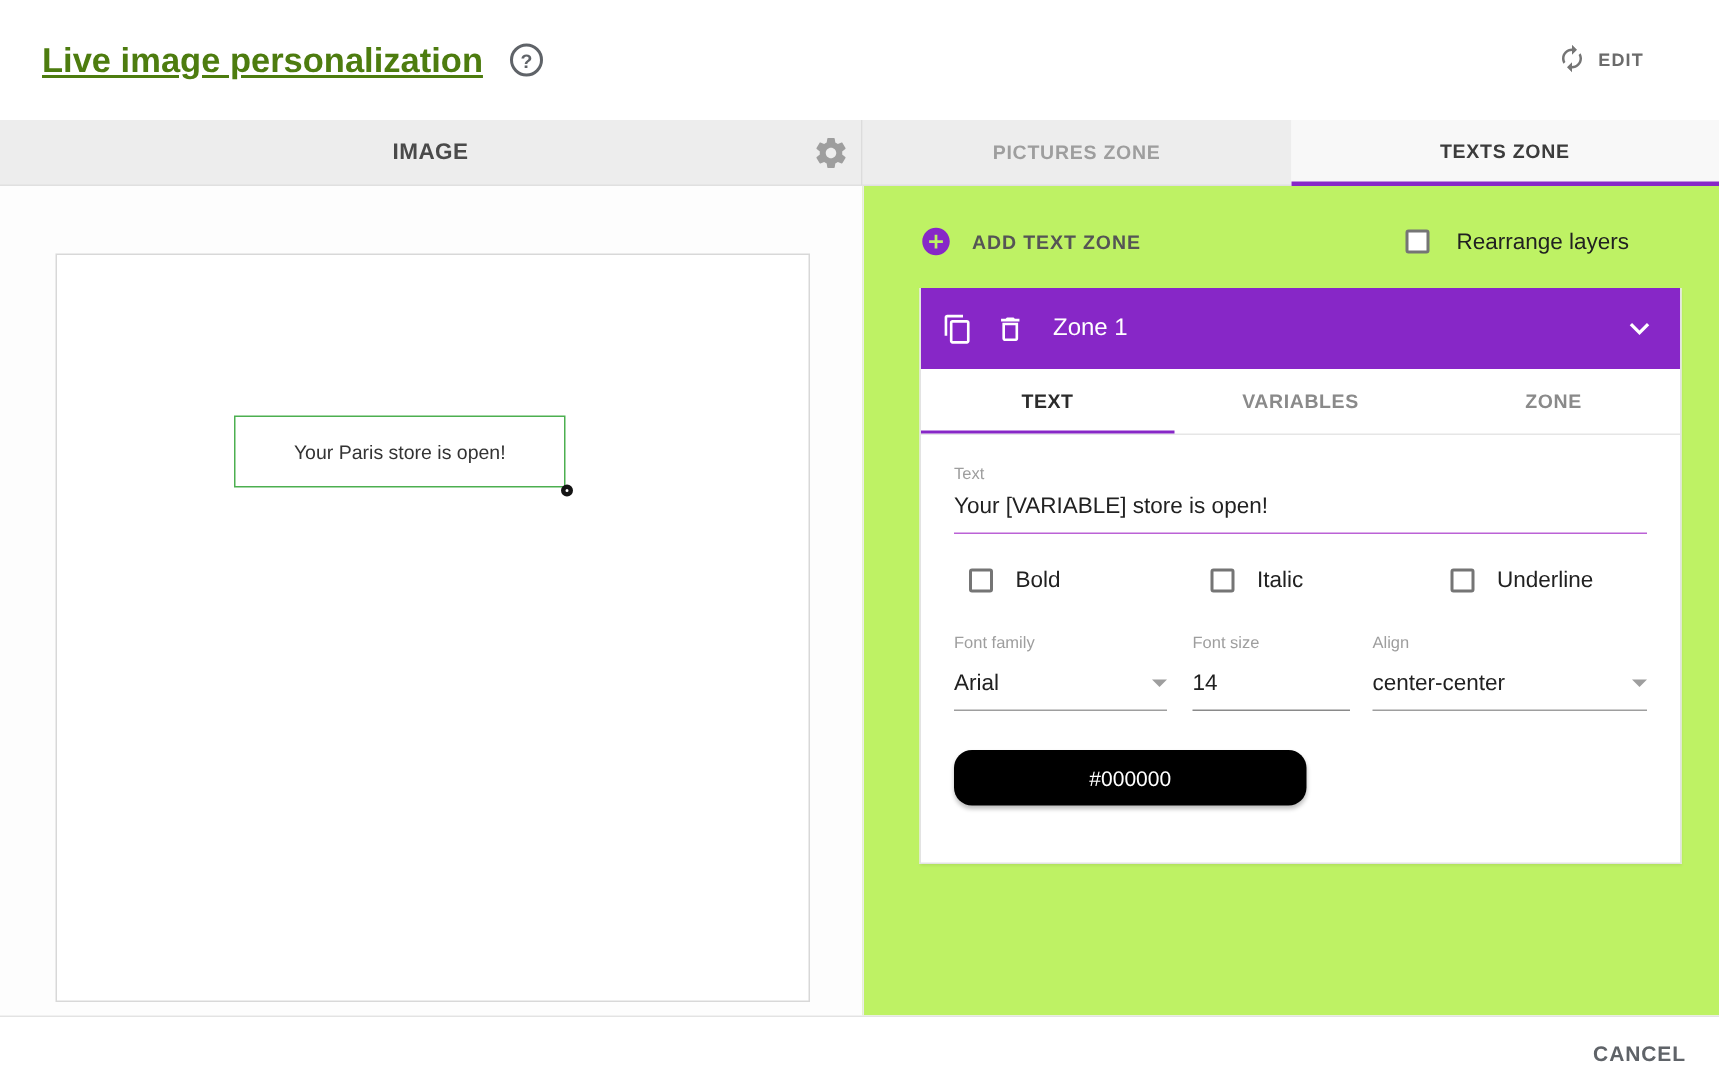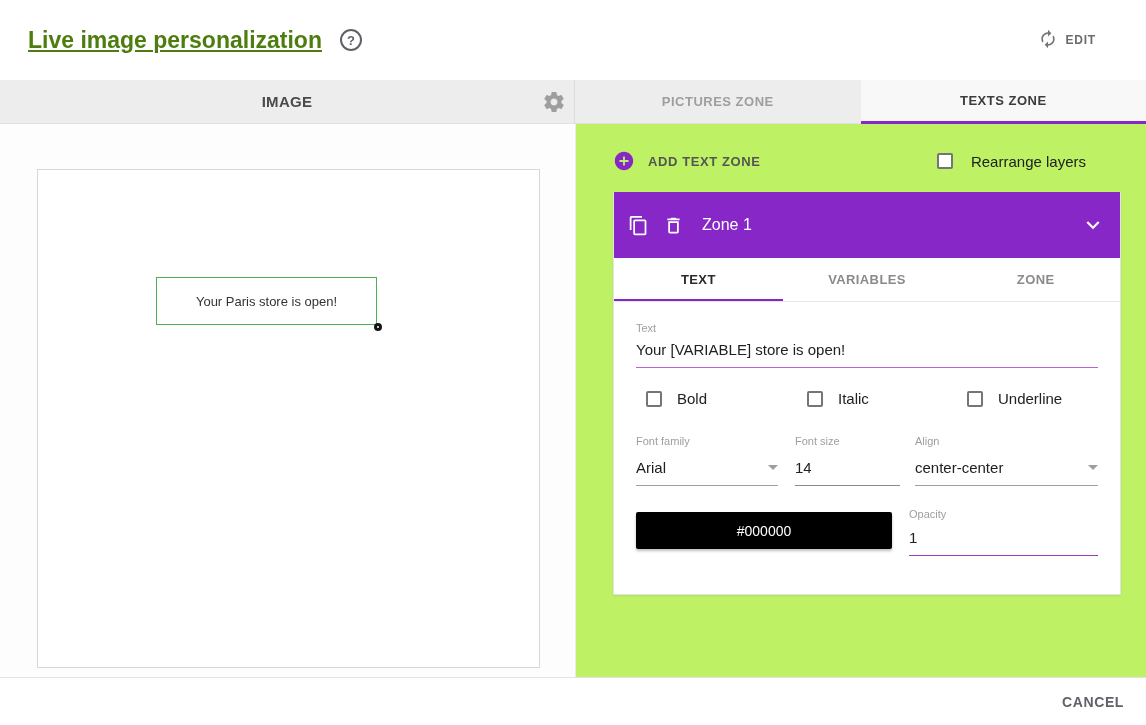--- a/index.html
+++ b/index.html
@@ -69,21 +69,21 @@
   .rearrange { margin-left: auto; display: flex; align-items: center; gap: 18px; cursor: pointer; }
   .checkbox { width: 16px; height: 16px; border: 2px solid #757575; border-radius: 2px; background: #fff; flex: none; cursor: pointer; }
   .rearrange-label { font-size: 15px; color: #212121; }
 
   .zone-card {
     margin: 20px 0 0 37px; width: 508px;
     border: 1px solid #e3e3e3; border-top: none;
     box-shadow: 0 1px 2px rgba(0,0,0,0.08); background: #fff;
   }
   .zone-header {
-    height: 66px; background: var(--accent); display: flex; align-items: center;
+    height: 54px; background: var(--accent); display: flex; align-items: center;
     padding: 0 14px; color: #fff; cursor: pointer;
   }
   .icon-btn { width: 21px; height: 21px; margin-right: 14px; display: inline-flex; cursor: pointer; background: none; border: none; padding: 0; }
   .zone-title { font-size: 16px; margin-left: 4px; color: #fff; }
   .zone-chevron { margin-left: auto; width: 26px; height: 26px; display: inline-flex; cursor: pointer; }
 
   .zone-tabs { display: flex; height: 44px; border-bottom: 1px solid #e6e6e6; }
   .zone-tab {
     flex: 1; display: flex; align-items: center; justify-content: center;
     font-size: 13px; font-weight: 600; letter-spacing: 0.4px; color: #8a8a8a; cursor: pointer;
@@ -114,23 +114,23 @@
     margin-top: 6px; cursor: pointer;
   }
   .caret { width: 0; height: 0; border-left: 5px solid transparent; border-right: 5px solid transparent; border-top: 5px solid #9e9e9e; }
   .size-input {
     border: none; border-bottom: 1px solid #8a8a8a; font-size: 15px; color: #212121;
     padding: 6px 0 9px; margin-top: 6px; width: 100%; outline: none; background: transparent;
   }
 
   .color-row { display: flex; margin-top: 26px; align-items: flex-start; }
   .swatch {
-    width: 256px; height: 37px; background: #000; color: #fff;
+    width: 235px; height: 37px; background: #000; color: #fff;
     display: flex; align-items: center; justify-content: center;
-    font-size: 14px; border: none; border-radius: 2px;
+    font-size: 14px; border: none; border-radius: 12px;
     box-shadow: 0 2px 3px rgba(0,0,0,0.25); cursor: pointer;
   }
   .opacity-col { flex: 1; margin-left: 17px; display: flex; flex-direction: column; margin-top: -4px; }
   .opacity-input {
     border: none; border-bottom: 1px solid #9b3cbd; font-size: 15px; color: #212121;
     padding: 5px 0 9px; margin-top: 4px; width: 100%; outline: none; background: transparent;
   }
 
   
   .footer {
@@ -270,24 +270,20 @@
             <span class="field-label">Align</span>
             <div class="select-value">
               <span>center-center</span>
               <span class="caret"></span>
             </div>
           </div>
         </div>
 
         <div class="color-row">
           <button class="swatch">#000000</button>
-          <div class="opacity-col">
-            <span class="field-label">Opacity</span>
-            <input class="opacity-input" type="text" value="1" style="">
-          </div>
         </div>
 
       </div>
     </section>
   </div>
 
   <footer class="footer">
     <button class="cancel-btn">CANCEL</button>
   </footer>
 

